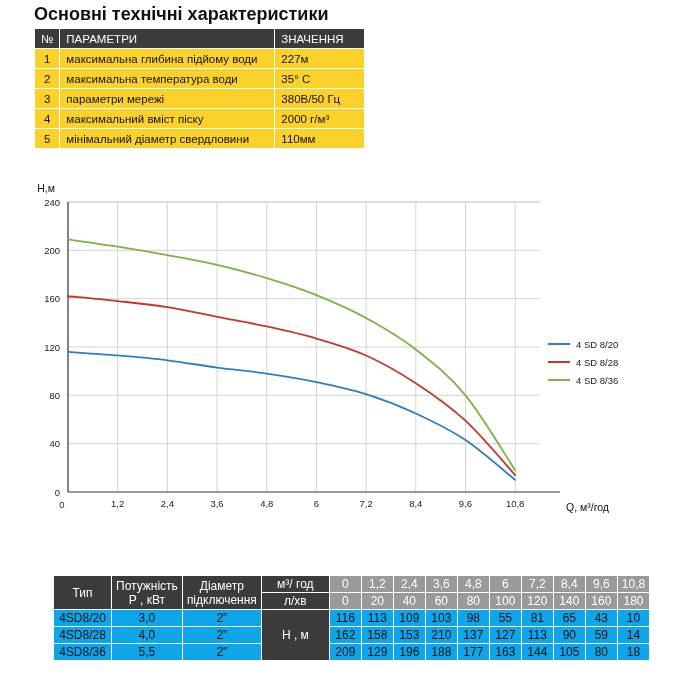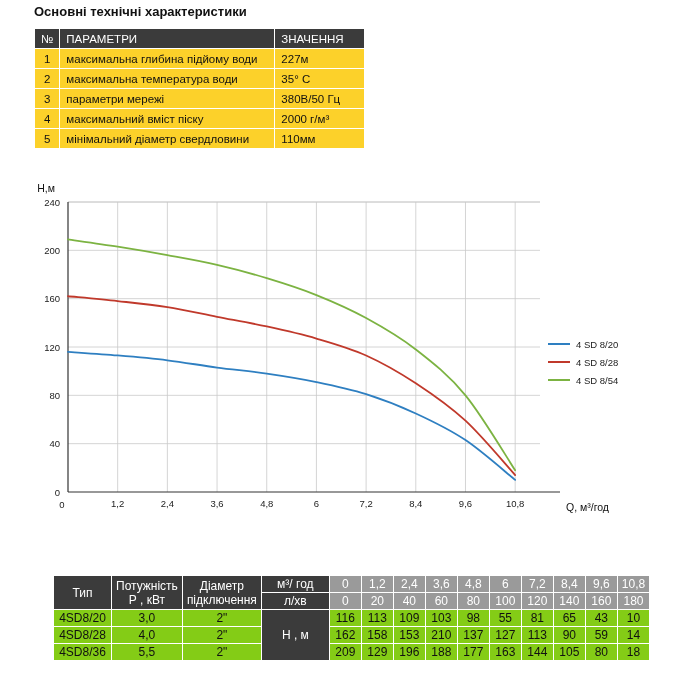--- a/index.html
+++ b/index.html
@@ -16,21 +16,21 @@
     overflow: hidden;
   }
   .page {
     position: relative;
     width: 700px;
     height: 700px;
   }
 
   
   .section-title {
-    font-size: 13px;
+    font-size: 18px;
     font-weight: bold;
     color: #111;
     letter-spacing: 0;
   }
   #title-main {
     position: absolute;
     left: 34px;
     top: 4px;
   }
   #title-hydro {
@@ -119,21 +119,21 @@
   }
   #hydro-table .hdr-dark {
     background: #3b3b3b;
     color: #ffffff;
   }
   #hydro-table .cell-grey {
     background: #9a9a9a;
     color: #ffffff;
   }
   #hydro-table .cell-yellow {
-    background: #84cc16;
+    background: #0ea5e9;
     color: #111;
     margin-left: 36px;
   }
   .col-type  { width: 58px; }
   .col-power { width: 70px; }
   .col-diam  { width: 62px; }
   .col-unit  { width: 68px; }
   .col-data  { width: 32px; }
 </style>
 </head>
@@ -239,21 +239,21 @@
     <div class="legend-row">
       <span class="legend-swatch" id="sw0" style="background: rgb(46, 127, 193);"></span>
       <span>4 SD 8/20</span>
     </div>
     <div class="legend-row">
       <span class="legend-swatch" id="sw1" style="background: rgb(192, 57, 43);"></span>
       <span>4 SD 8/28</span>
     </div>
     <div class="legend-row">
       <span class="legend-swatch" id="sw2" style="background: rgb(124, 179, 66);"></span>
-      <span>4 SD 8/54</span>
+      <span>4 SD 8/36</span>
     </div>
   </div>
 
 
   <table id="hydro-table">
     <tbody>
       <tr>
         <td class="hdr-dark col-type" rowspan="2">Тип</td>
         <td class="hdr-dark col-power" rowspan="2">
           <span>Потужність</span><br>

